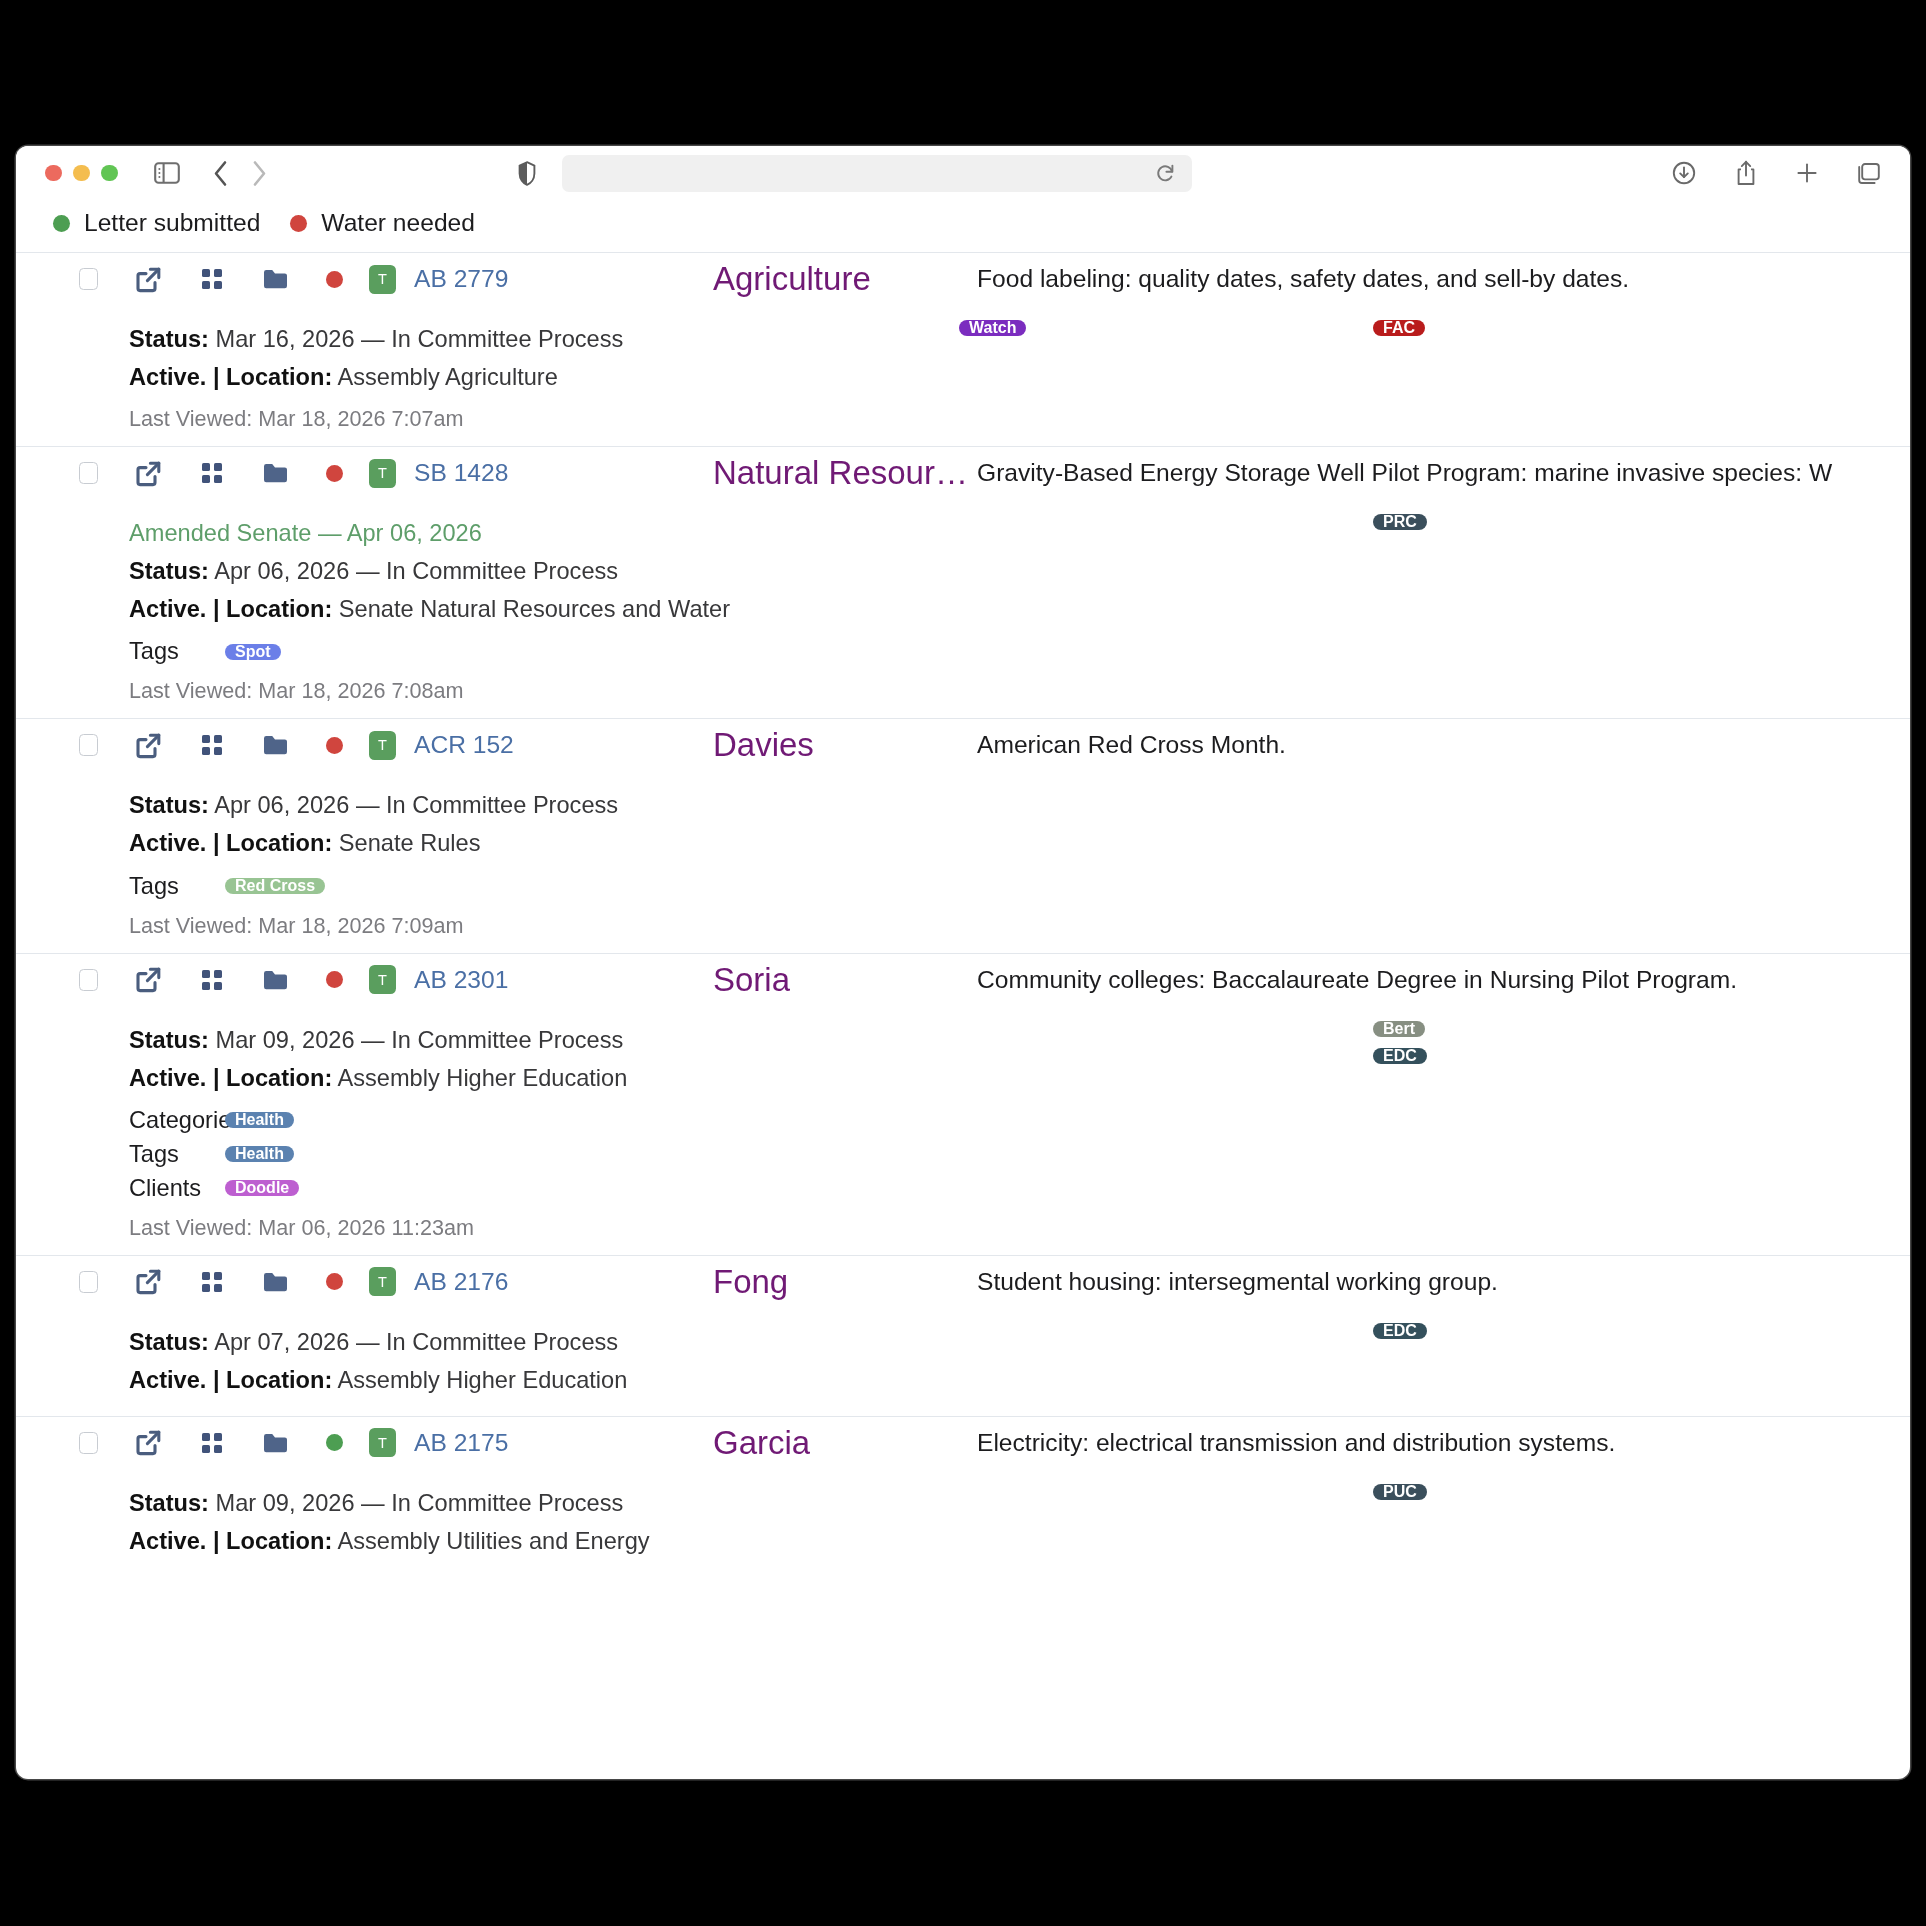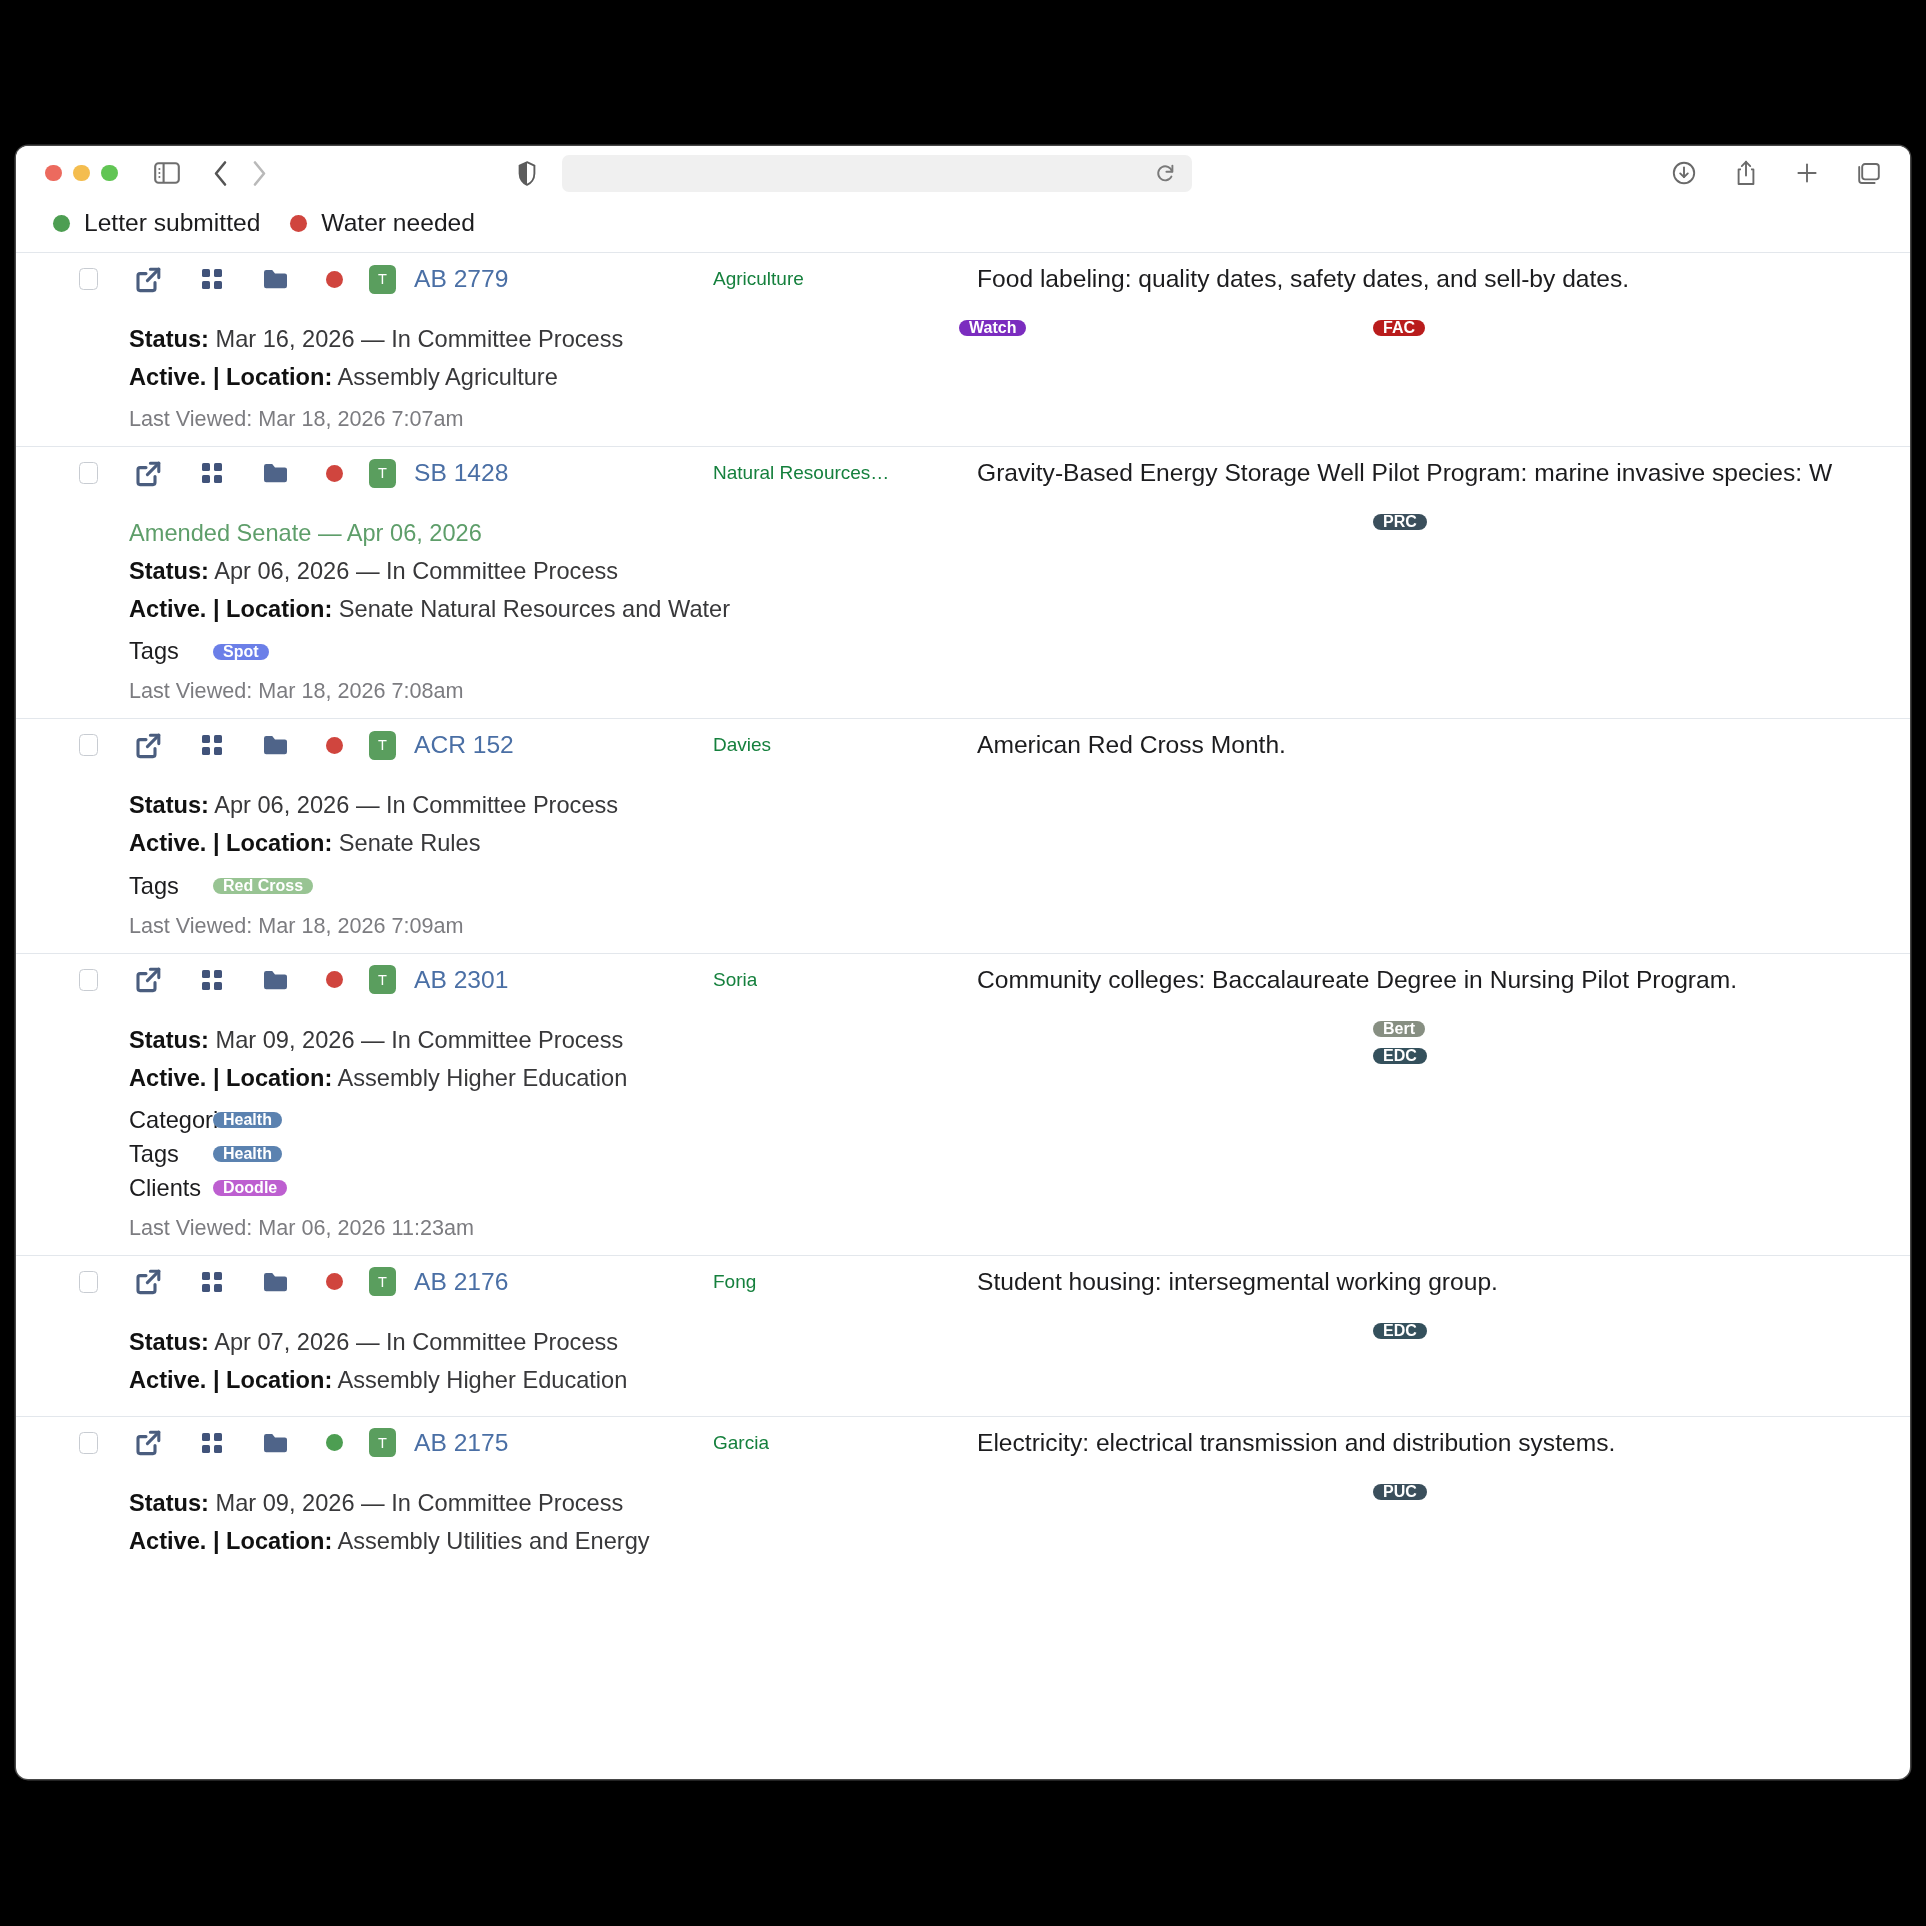--- a/index.html
+++ b/index.html
@@ -104,21 +104,21 @@
   }
   .billno {
     margin-left: 18px;
     font-size: 24.6px;
     color: #4a6fa5;
     white-space: nowrap;
     flex-shrink: 0;
   }
   .author {
     position: absolute; left: 697px;
-    font-size: 19px; color: #15803d;
+    font-size: 33px; color: #701a75;
     white-space: nowrap;
     max-width: 256px; overflow: hidden; text-overflow: ellipsis;
   }
   .btitle {
     position: absolute; left: 961px;
     font-size: 24.6px; color: #1c1c1e;
     white-space: nowrap;
   }
   .headrow { position: relative; }
 
@@ -128,21 +128,21 @@
     min-height: 60px;
   }
   .ln { font-size: 23.6px; color: #38383a; line-height: 1.36; margin-bottom: 6px; }
   .ln b { color: #111; font-weight: bold; }
   .ln .amend { color: #5e9e6a; }
   .lastviewed { font-size: 21.6px; color: #7c7c80; margin-top: 13px; }
 
   .meta { display: flex; align-items: center; margin-top: 13px; }
   .meta + .meta { margin-top: 7px; }
   .meta-label { font-size: 23.6px; color: #1c1c1e; width: 84px; flex-shrink: 0; }
-  .meta .chips { display: flex; gap: 8px; margin-left: 0; }
+  .meta .chips { display: flex; gap: 8px; margin-left: 12px; }
 
   .chip {
     display: inline-flex; align-items: center; justify-content: center;
     height: 16px; padding: 0 10px;
     border-radius: 14px;
     font-size: 16px; font-weight: bold;
     color: #ffffff;
     white-space: nowrap;
   }
 

